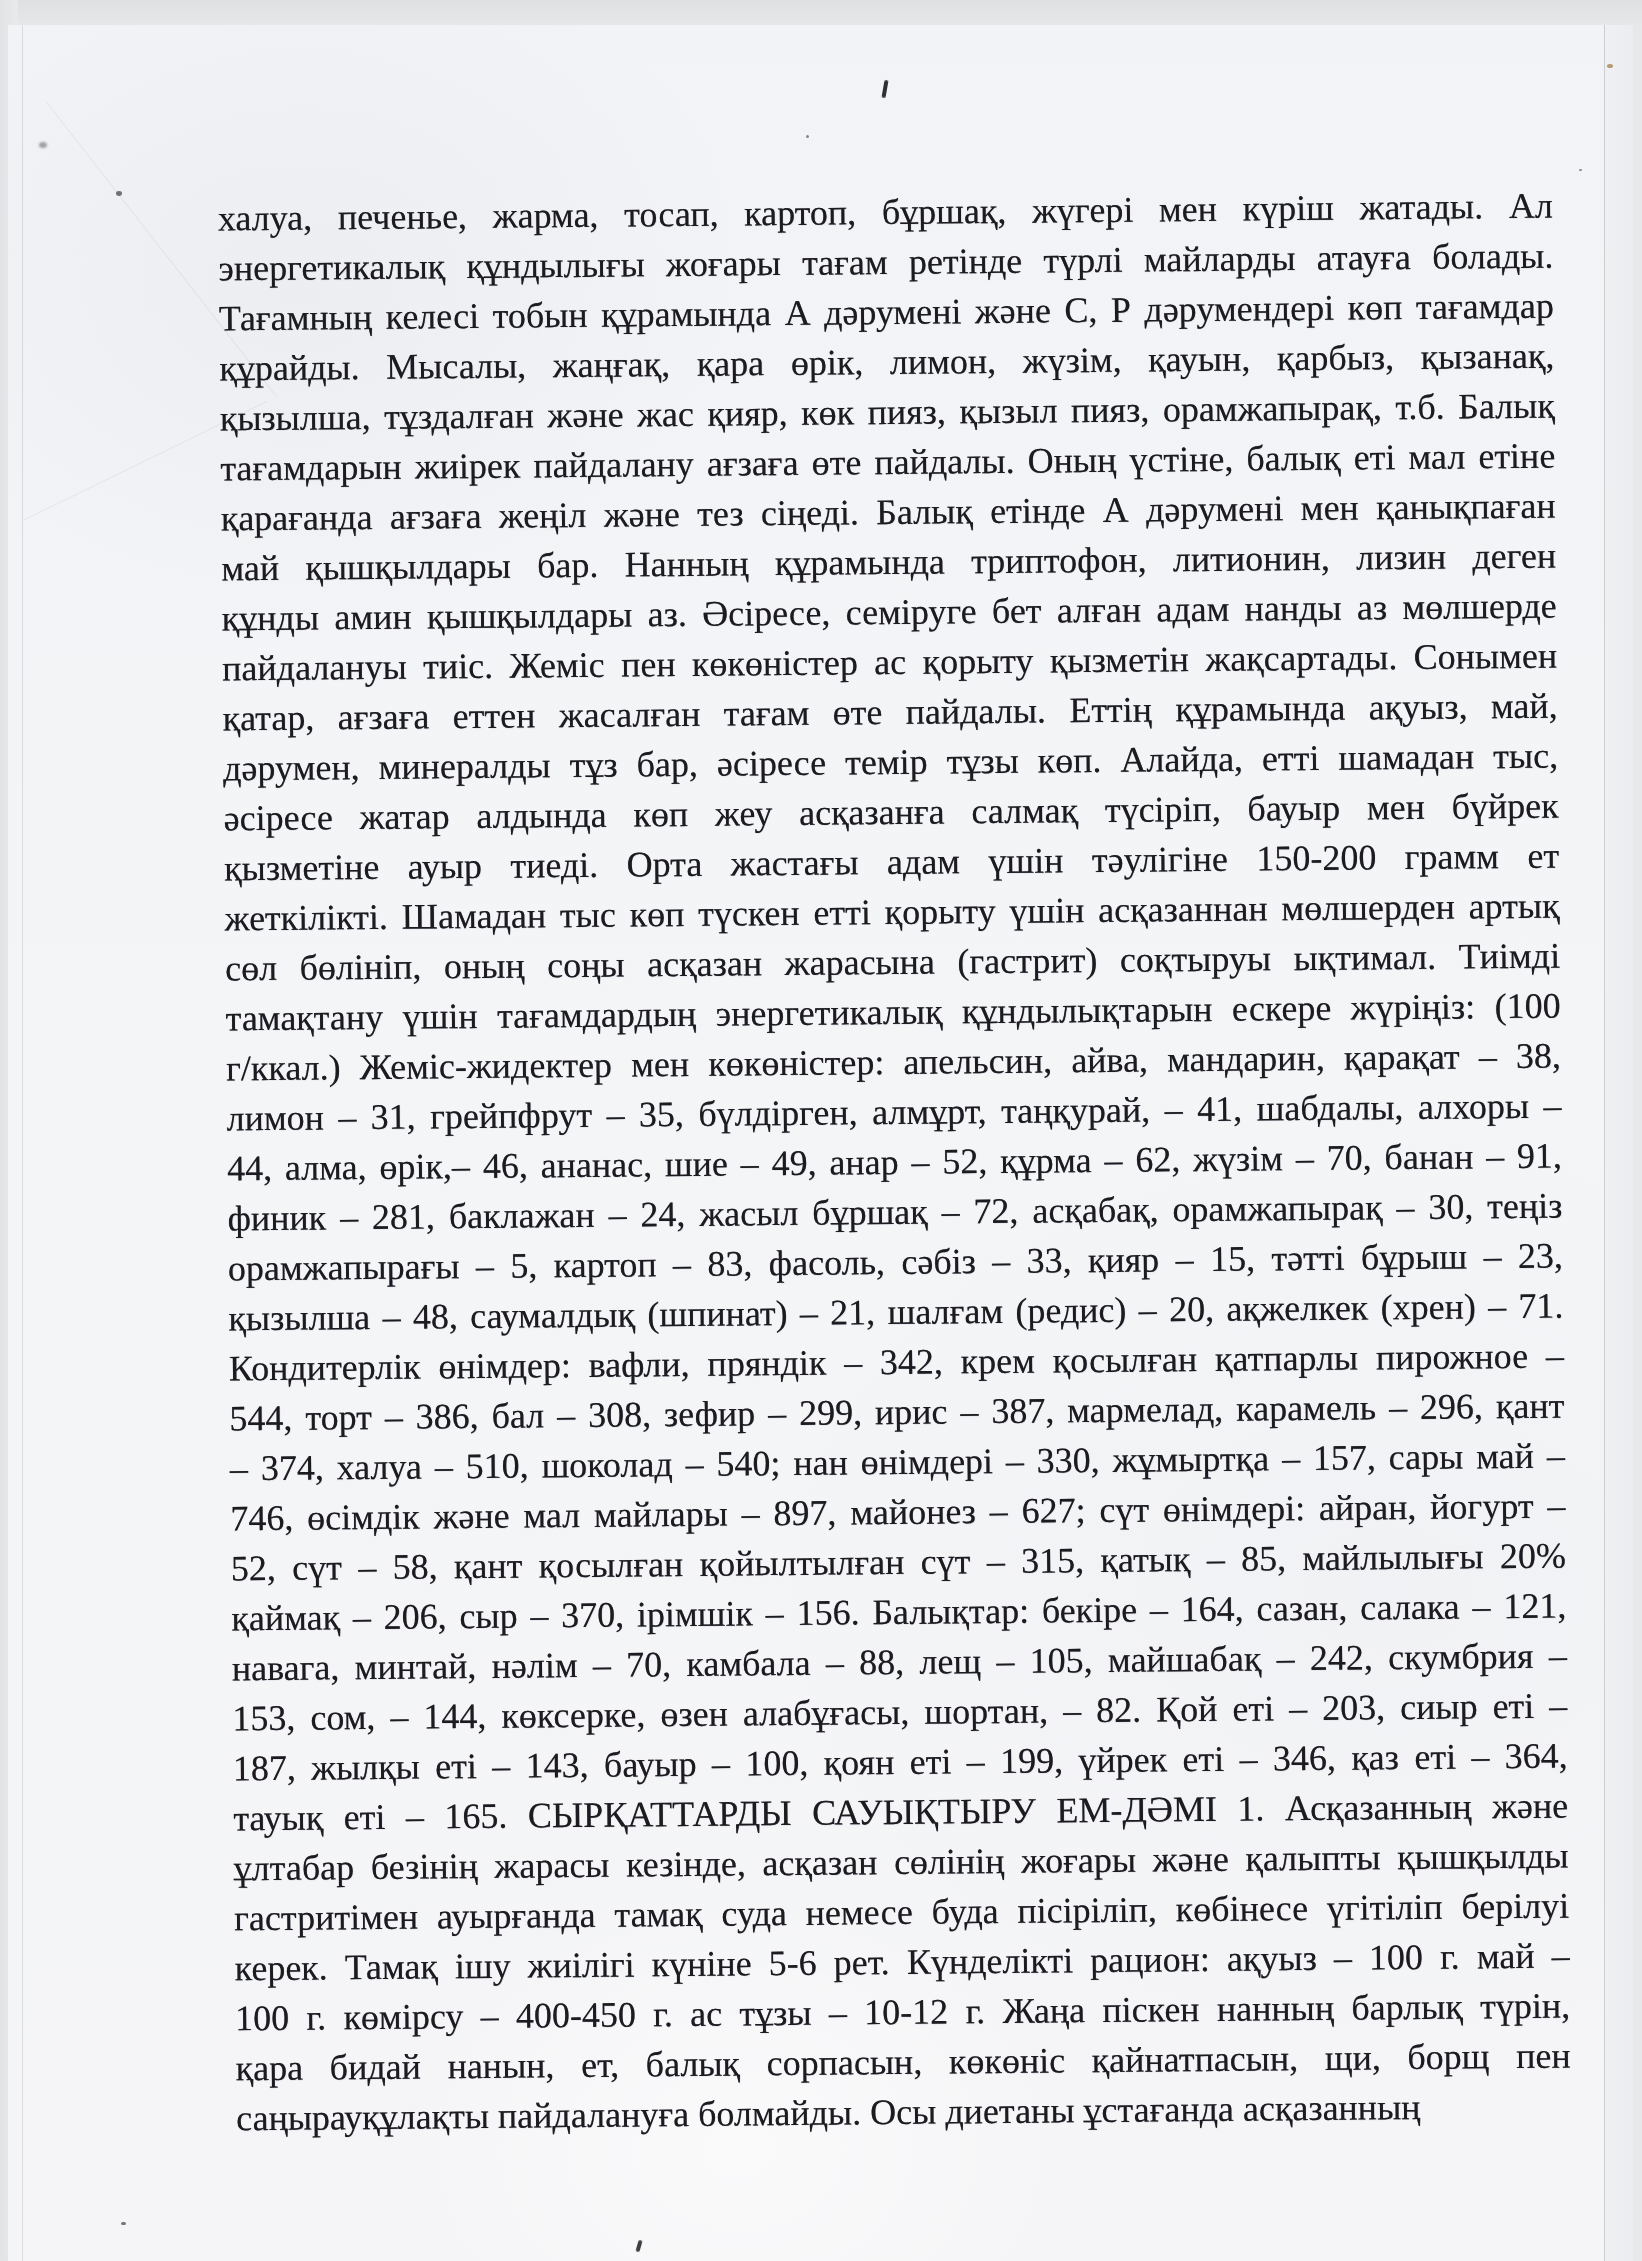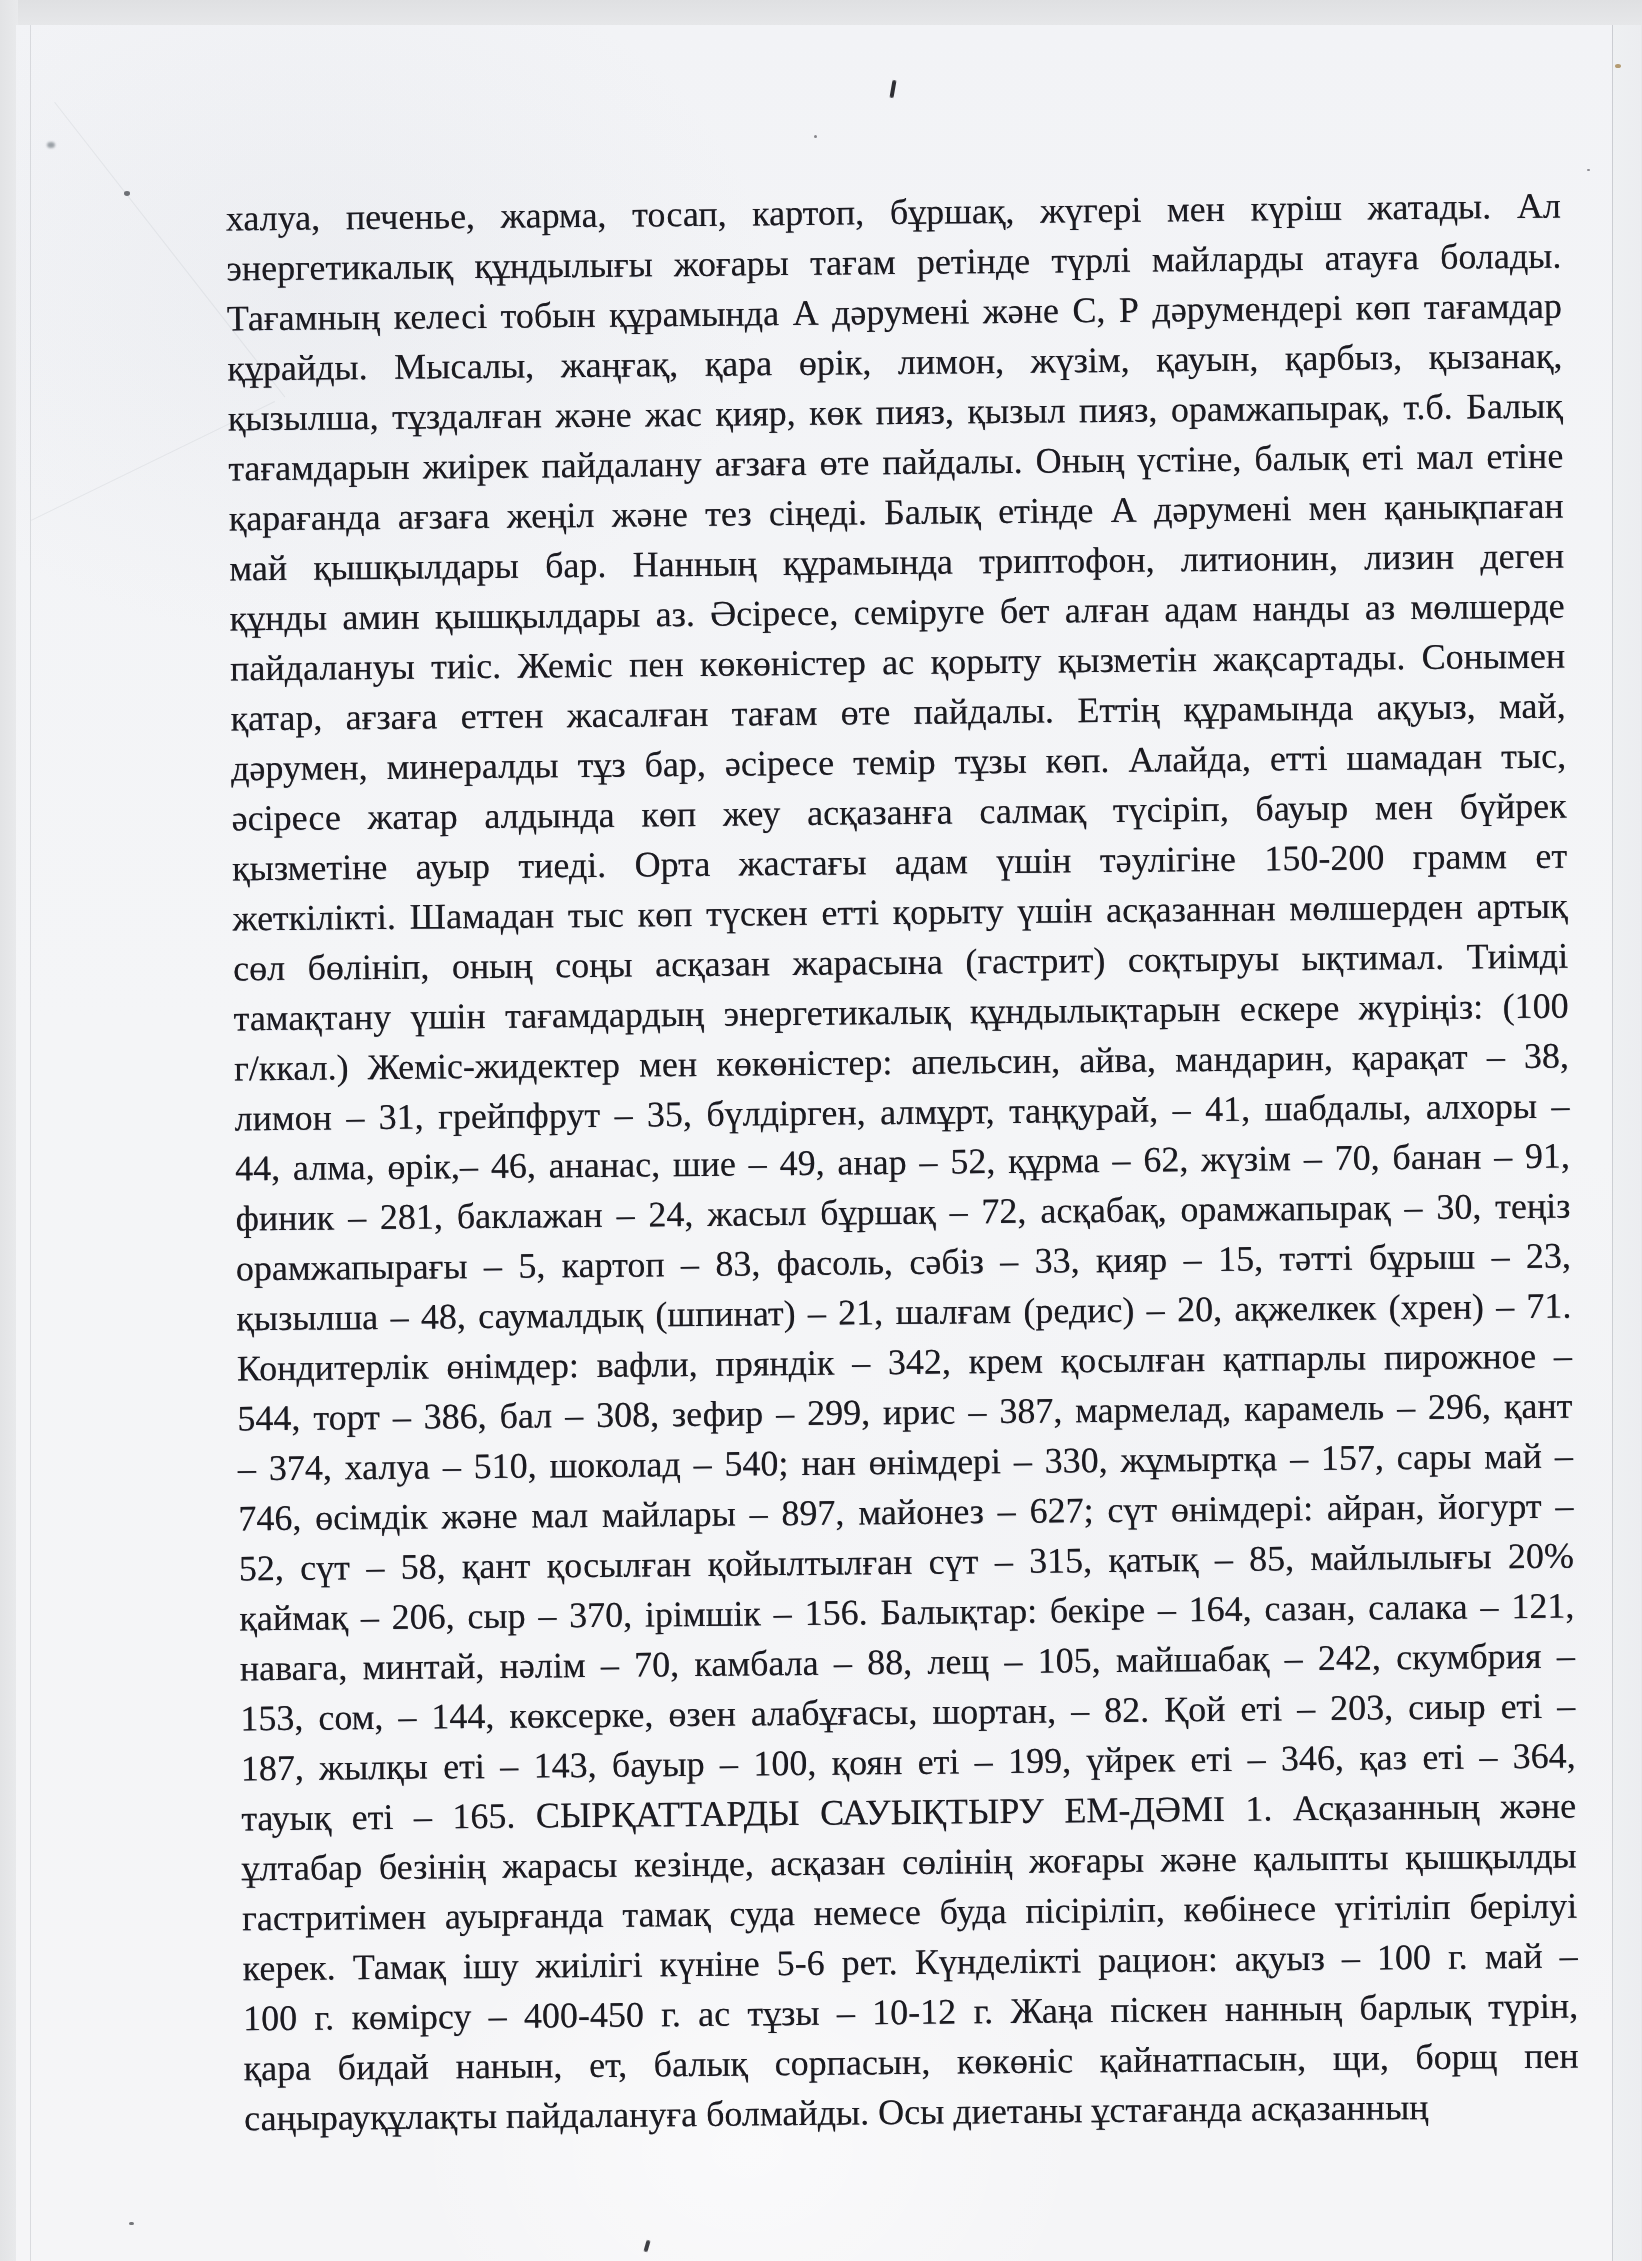--- a/index.html
+++ b/index.html
@@ -16,21 +16,21 @@
     position: absolute; left: 0; top: 0; width: 1643px; height: 24.5px;
     background: linear-gradient(180deg, #dfe0e2 0%, #e6e7e9 100%);
   }
   .margin-left {
     position: absolute; left: 0; top: 0; width: 18px; height: 2261px;
     background: linear-gradient(90deg, #e2e3e5 0%, #e9eaec 100%);
   }
 
   
   .paper {
-    position: absolute; left: 16px; top: 24.5px;
+    position: absolute; left: 8px; top: 24.5px;
     width: 1625px; height: 2237px;
     background:
       radial-gradient(773px 580px at 18% 12%, rgba(210,214,222,0.20), rgba(210,214,222,0) 60%),
       radial-gradient(966px 709px at 85% 70%, rgba(224,227,233,0.18), rgba(224,227,233,0) 65%),
       radial-gradient(580px 451px at 45% 95%, rgba(255,255,255,0.5), rgba(255,255,255,0) 60%),
       linear-gradient(180deg, #f2f3f6 0%, #f4f5f7 45%, #f5f5f7 100%);
   }
 
   
   .edge-line-right {

